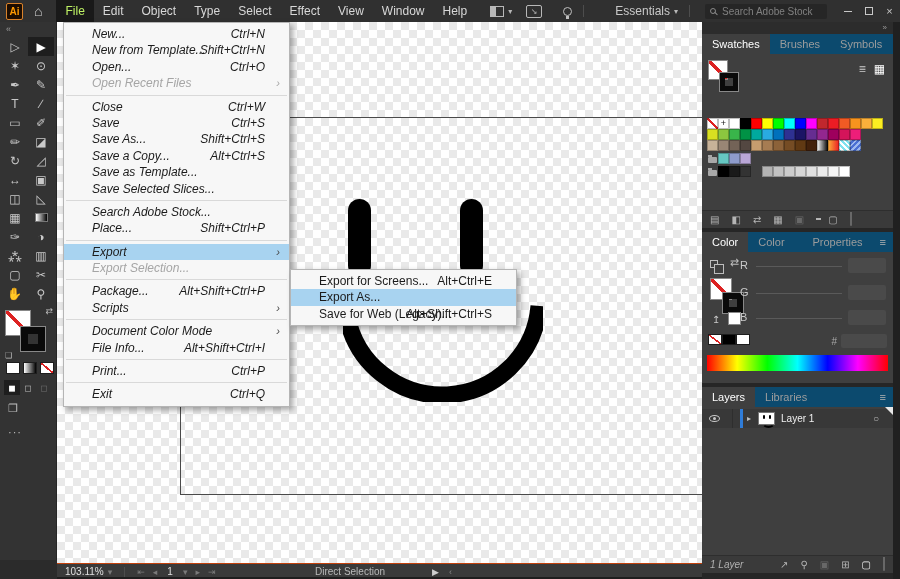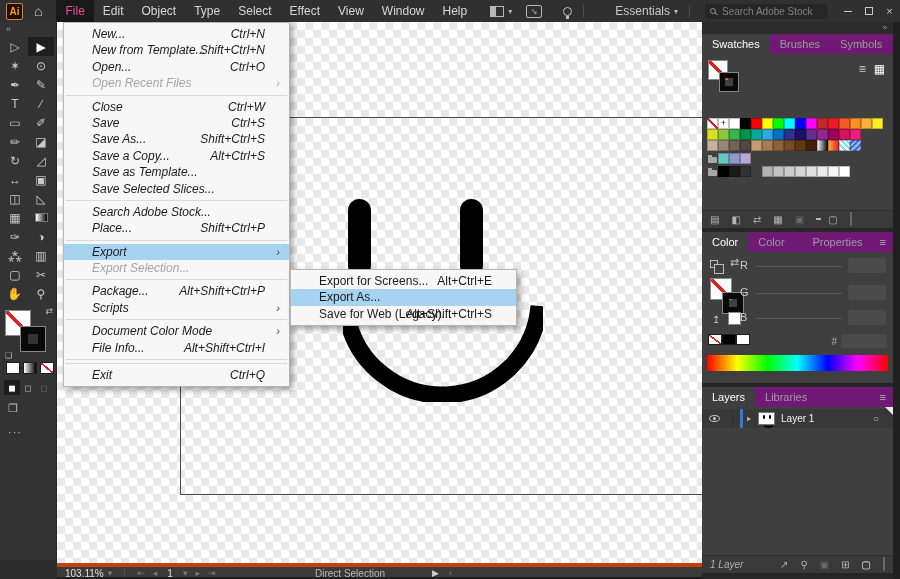--- a/index.html
+++ b/index.html
@@ -9,21 +9,21 @@
 
   
   #menubar { position:absolute; left:0; top:0; width:900px; height:22px; background:#303030;
              display:flex; align-items:center; font-size:12px; z-index:50; }
   .ai-badge { margin-left:6px; width:17px; height:17px; background:#1d0d00; border:1px solid #d9822b;
               color:#ff9a00; font-size:10px; font-weight:bold; display:flex; align-items:center;
               justify-content:center; border-radius:2px; }
   .home-ic { margin-left:11px; color:#d0d0d0; font-size:14px; line-height:22px; }
   #menu-items { display:flex; margin-left:14px; height:22px; }
   .mb-item { padding:0 9px; line-height:22px; color:#d8d8d8; cursor:default; }
-  .mb-item.active { background:#191919; color:#ec4899; }
+  .mb-item.active { background:#191919; color:#bef264; }
   .ws-ic { margin-left:14px; width:14px; height:11px; border:1px solid #b8b8b8; display:flex; }
   .ws-ic i { display:block; width:5px; height:100%; background:#b8b8b8; }
   .chev { color:#b8b8b8; font-size:8px; margin-left:4px; }
   .share-ic { margin-left:14px; width:16px; height:13px; border:1px solid #b8b8b8; border-radius:2px;
               color:#b8b8b8; font-size:8px; text-align:center; line-height:11px; }
   .tb-spacer { flex:1; }
   .bulb { width:9px; height:9px; border:1px solid #c0c0c0; border-radius:50%; position:relative; }
   .bulb::after { content:""; position:absolute; left:2px; bottom:-4px; width:3px; height:3px; background:#c0c0c0; }
   .tb-div { width:1px; height:12px; background:#4d4d4d; margin:0 11px; }
   .workspace { color:#c9c9c9;margin-left:20px; }
@@ -88,21 +88,21 @@
   .menu-item .arrow { position:absolute; right:9px; top:0; font-size:11px; color:#444; }
   .menu-item.disabled { color:#a5a5a5; }
   .menu-item.disabled .arrow { color:#a5a5a5; }
   .menu-item.hl { background:#a8d3f0; }
   .menu-sep { height:1px; background:#d9d9d9; margin:3px 2px; }
 
   
   #rightcol { position:absolute; left:702px; top:22px; width:191px; height:557px; background:#262626; z-index:30; }
   #rightedge { position:absolute; left:893px; top:22px; width:7px; height:557px; background:#202020; z-index:30; }
   .pgroup-head { height:12px; background:#2c2c2c; color:#9a9a9a; font-size:8px; text-align:right; padding-right:6px; line-height:12px; }
-  .tabbar { height:20px; background:#701a75; display:flex; align-items:stretch; font-size:11px; }
+  .tabbar { height:20px; background:#0c4a6e; display:flex; align-items:stretch; font-size:11px; }
   .tab { padding:0 10px; line-height:20px; color:#9c9c9c; }
   .tab.active { background:#3f3f3f; color:#ffffff; }
   .tab-menu { margin-left:auto; color:#b5b5b5; padding:0 7px; line-height:20px; font-size:11px; }
   .pbody { background:#3f3f3f; position:relative; }
 
   
   #swatches-body { height:156px; }
   .mini-fs { position:absolute; left:6px; top:6px; width:36px; height:34px; }
   .mini-fs .f { position:absolute; left:0; top:0; width:20px; height:20px; background:#fff; border:1px solid #888;
                 background-image:linear-gradient(to top right,transparent 44%,#d22 44%,#d22 56%,transparent 56%); }
@@ -170,21 +170,21 @@
   .thumb::before { content:""; position:absolute; left:4px; top:2px; width:2px; height:4px; background:#000; border-radius:1px; box-shadow:6px 0 0 #000; }
   .thumb::after { content:""; position:absolute; left:3px; top:5px; width:9px; height:6px; border:2px solid transparent; border-bottom-color:#000; border-radius:50%; }
   .lr-name { margin-left:6px; color:#f0f0f0; font-size:10px; }
   .lr-target { margin-left:auto; margin-right:14px; color:#b5b5b5; font-size:10px; }
   .corner-tri { position:absolute; right:0; top:0; width:0; height:0; border-left:8px solid transparent; border-top:8px solid #e8e8e8; }
   #layers-footer { display:flex; align-items:center; }
   #layers-footer .count { color:#b0b0b0; font-size:10px; margin-right:auto;font-style:italic; }
 
   
   #statusbar { position:absolute; left:57px; top:563px; width:646px; height:16px; background:#3a3a3a;
-               border-top:4px solid #c2410c; display:flex; align-items:center; font-size:10px; color:#c9c9c9; z-index:5; }
+               border-top:1px solid #c2410c; display:flex; align-items:center; font-size:10px; color:#c9c9c9; z-index:5; }
   #statusbar .zoom { margin-left:8px; color:#e0e0e0; }
   #statusbar .sdiv { width:1px; height:10px; background:#4d4d4d; margin:0 8px; }
   .nav-ic { color:#7a7a7a; font-size:9px; margin:0 4px; }
   .abnum { color:#e0e0e0; margin:0 6px; }
   #statusbar .toolname { position:absolute; left:213px; width:160px; text-align:center; color:#b9b9b9; }
   #statusbar .bar-arrow { position:absolute; left:375px; color:#cfcfcf; font-size:9px; }
   #statusbar .bar-arrow2 { position:absolute; left:392px; color:#8a8a8a; font-size:9px; }
   #below-status { position:absolute; left:57px; top:577px; width:646px; height:2px; background:#1e1e1e; z-index:5; }
 </style>
 </head>
@@ -314,20 +314,21 @@
       <div class="menu-sep"></div>
       <div class="menu-item hl"><span class="ml">Export</span><span class="arrow">›</span></div>
       <div class="menu-item disabled"><span class="ml">Export Selection...</span></div>
       <div class="menu-sep"></div>
       <div class="menu-item"><span class="ml">Package...</span><span class="ms">Alt+Shift+Ctrl+P</span></div>
       <div class="menu-item"><span class="ml">Scripts</span><span class="arrow">›</span></div>
       <div class="menu-sep"></div>
       <div class="menu-item"><span class="ml">Document Color Mode</span><span class="arrow">›</span></div>
       <div class="menu-item"><span class="ml">File Info...</span><span class="ms">Alt+Shift+Ctrl+I</span></div>
       <div class="menu-sep"></div>
+      <div class="menu-item"><span class="ml">Print...</span><span class="ms">Ctrl+P</span></div>
       <div class="menu-sep"></div>
       <div class="menu-item"><span class="ml">Exit</span><span class="ms">Ctrl+Q</span></div>
     </div>
 
   <div class="menu" id="export-submenu">
       <div class="menu-item"><span class="ml">Export for Screens...</span><span class="ms">Alt+Ctrl+E</span></div>
       <div class="menu-item hl"><span class="ml">Export As...</span></div>
       <div class="menu-item"><span class="ml">Save for Web (Legacy)...</span><span class="ms">Alt+Shift+Ctrl+S</span></div>
     </div>
 

